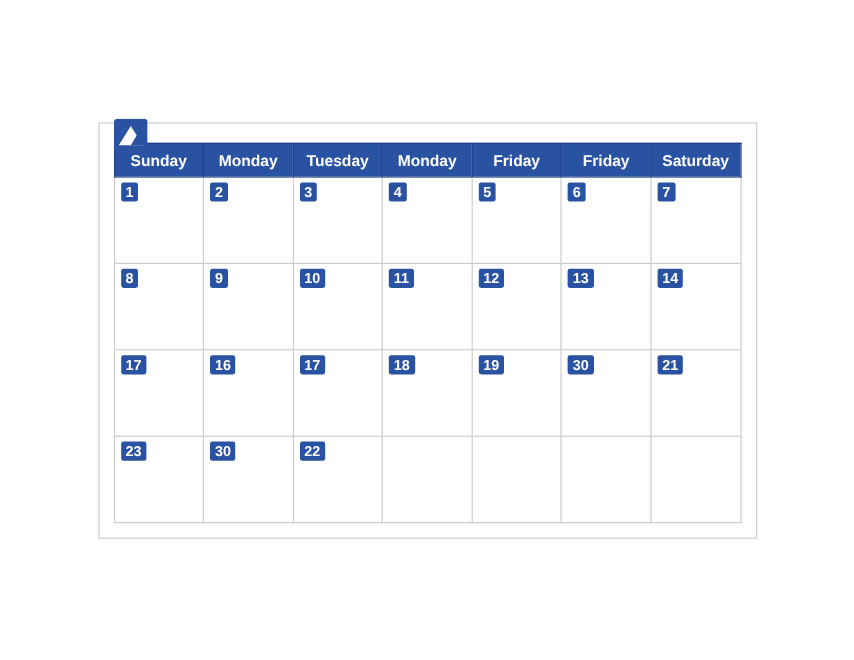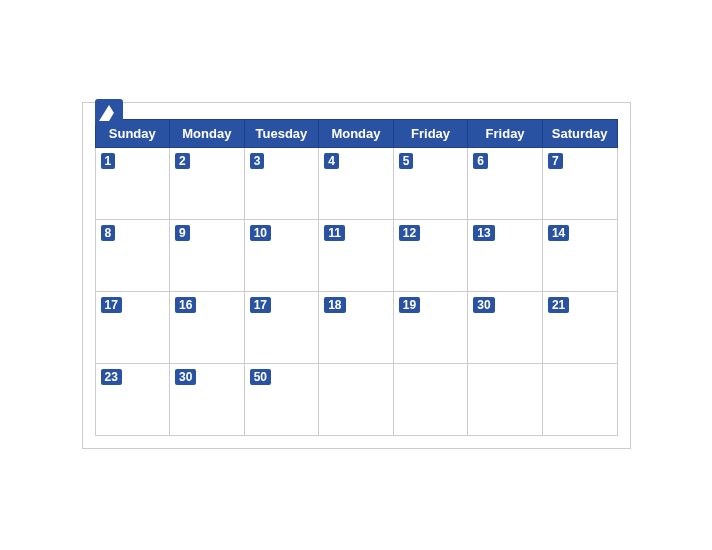--- a/index.html
+++ b/index.html
@@ -152,21 +152,21 @@
           <td><span class="date-num">16</span></td>
           <td><span class="date-num">17</span></td>
           <td><span class="date-num">18</span></td>
           <td><span class="date-num">19</span></td>
           <td><span class="date-num">30</span></td>
           <td><span class="date-num">21</span></td>
         </tr>
         <tr>
           <td><span class="date-num">23</span></td>
           <td><span class="date-num">30</span></td>
-          <td><span class="date-num">50</span></td>
+          <td><span class="date-num">22</span></td>
           <td class="empty-cell"></td>
           <td class="empty-cell"></td>
           <td class="empty-cell"></td>
           <td class="empty-cell"></td>
         </tr>
       </tbody>
   </table>
 </div>
 
 </body></html>

